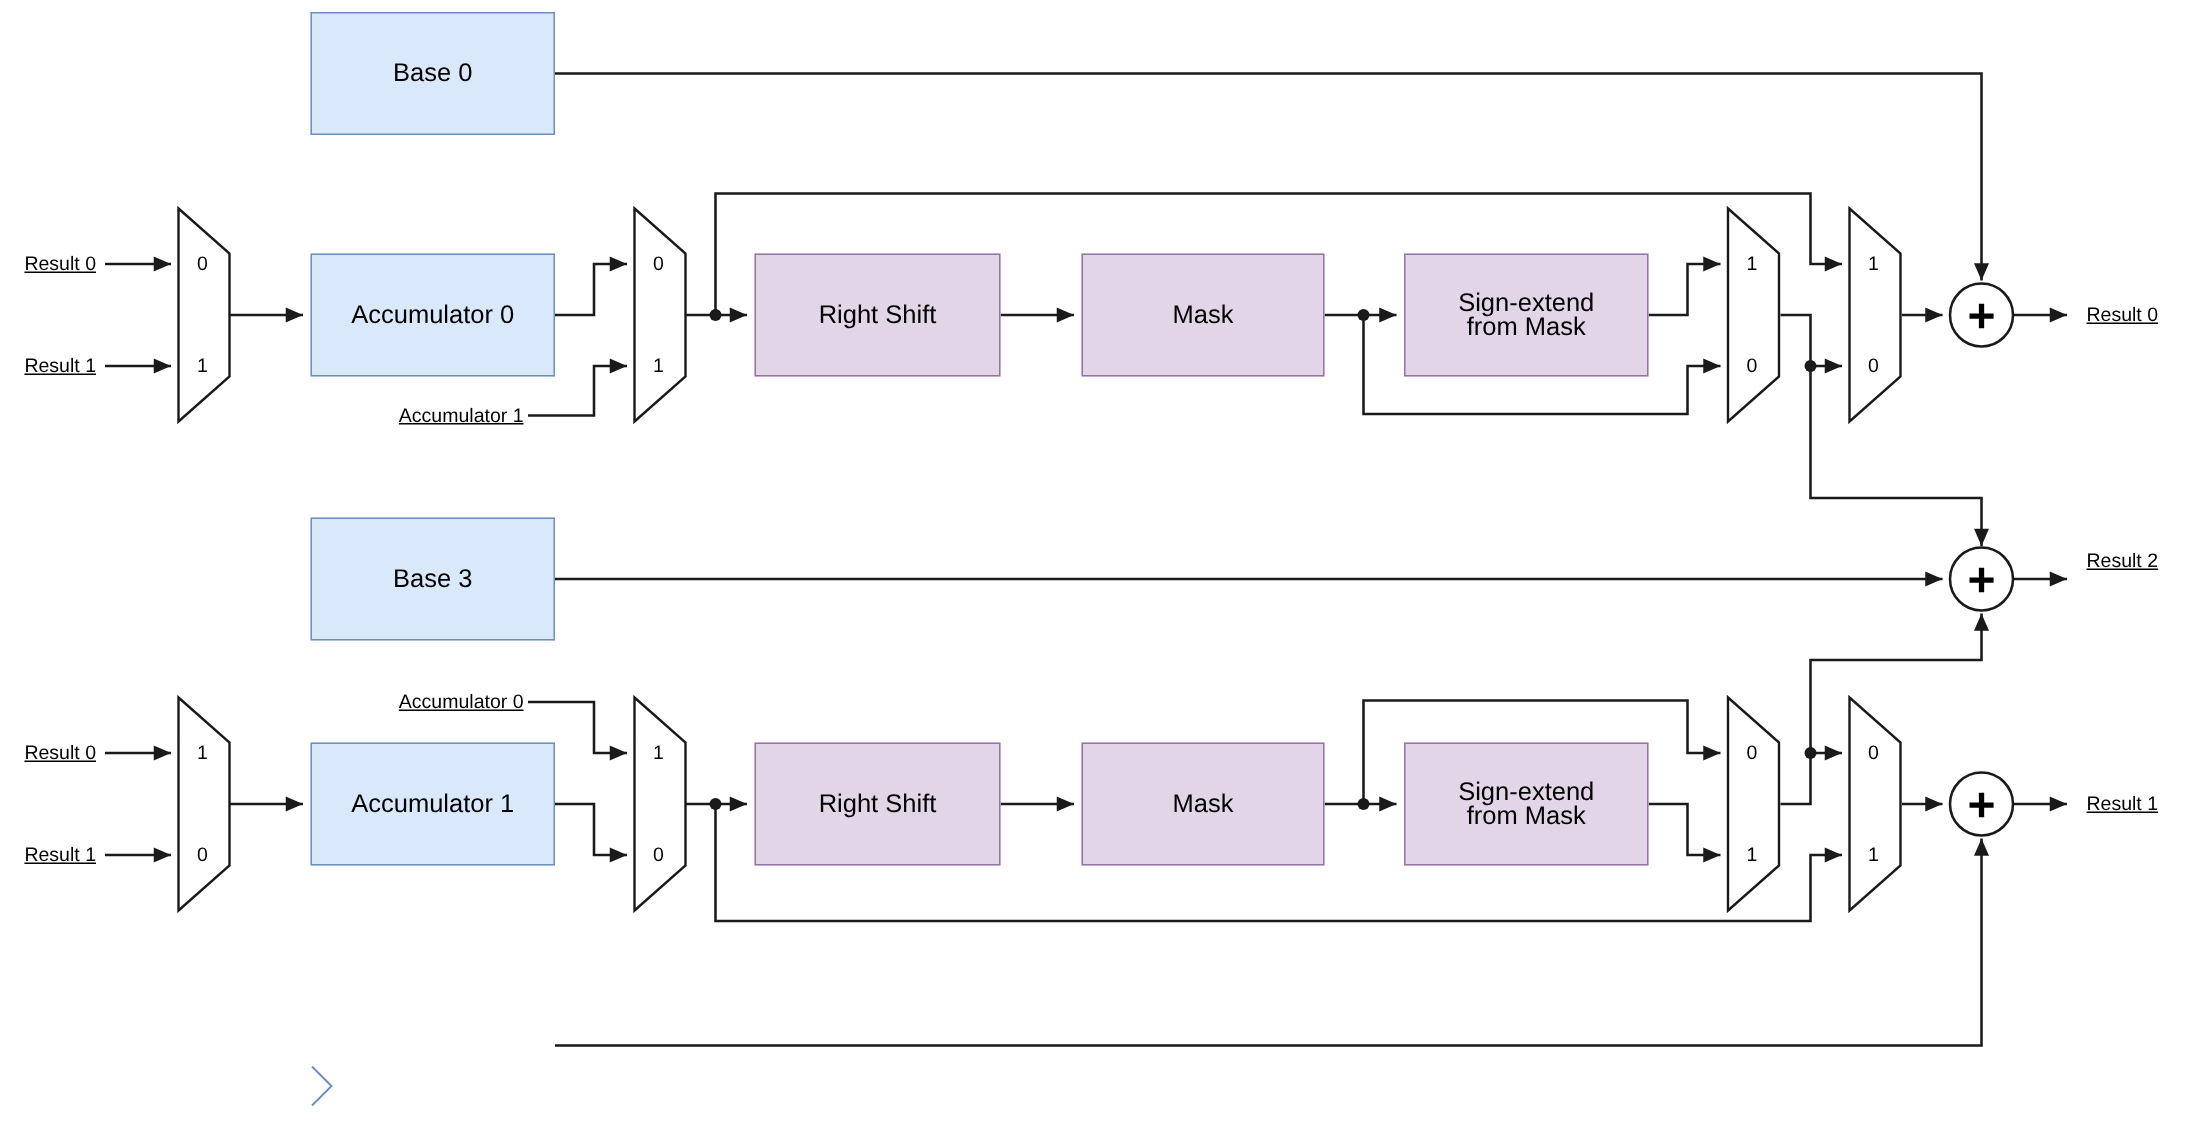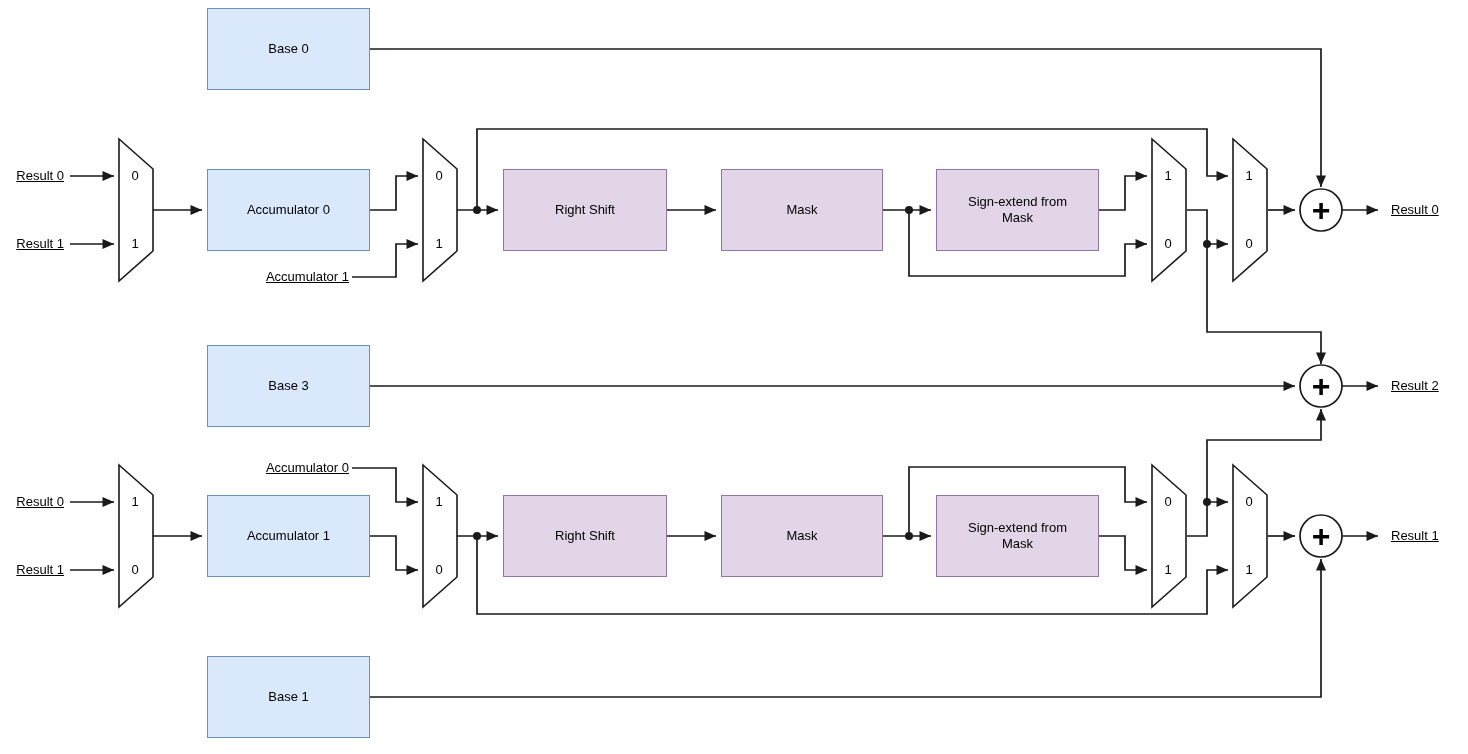--- a/index.html
+++ b/index.html
@@ -10,21 +10,21 @@
   .canvas svg{position:absolute;left:0;top:0;}
   .wire{fill:none;stroke:#1a1a1a;stroke-width:1.7px;}
   .dot{fill:#1a1a1a;stroke:none;}
   .mux{fill:#ffffff;stroke:#1a1a1a;stroke-width:1.6px;}
   .adder-circle{fill:#ffffff;stroke:#1a1a1a;stroke-width:1.7px;}
   .adder-plus{font-family:"Liberation Sans",sans-serif;font-size:32px;font-weight:bold;fill:#000;text-anchor:middle;}
   .clock{fill:none;stroke:var(--register-stroke,#6c8ebf);stroke-width:1.3px;}
   .box{
     position:absolute;width:163px;height:82px;box-sizing:border-box;
     display:flex;align-items:center;justify-content:center;text-align:center;
-    font-size:13px;line-height:16px;
+    font-size:17px;line-height:16px;
   }
   .reg{background:var(--register-fill,#dae8fc);border:1.3px solid var(--register-stroke,#6c8ebf);}
   .op{background:var(--op-fill,#e1d5e7);border:1.3px solid var(--op-stroke,#9673a6);}
   .op .lbl{max-width:122px;}
   .floatlbl{
     position:absolute;font-size:13px;line-height:16px;height:16px;white-space:nowrap;text-decoration:underline;
   }
   .r-align{text-align:right;}
   .muxdigit{
     position:absolute;width:18px;height:16px;line-height:16px;text-align:center;font-size:13px;
@@ -134,23 +134,20 @@
     </div>
   <div class="box reg" style="left:207px;top:169px;">
       <span class="lbl">Accumulator 0</span>
     </div>
   <div class="box reg" style="left:207px;top:345px;">
       <span class="lbl">Base 3</span>
     </div>
   <div class="box reg" style="left:207px;top:495px;">
       <span class="lbl">Accumulator 1</span>
     </div>
-  <div class="box reg" style="left:207px;top:656px;">
-      <span class="lbl">Base 1</span>
-    </div>
 
   <div class="box op" style="left:503px;top:169px;width:164px;">
       <span class="lbl">Right Shift</span>
     </div>
   <div class="box op" style="left:721px;top:169px;width:162px;">
       <span class="lbl">Mask</span>
     </div>
   <div class="box op" style="left:936px;top:169px;">
       <span class="lbl">Sign-extend from Mask</span>
     </div>
@@ -181,16 +178,16 @@
   <div class="muxdigit" style="left:1240px;top:494px;">0</div>
   <div class="muxdigit" style="left:1240px;top:562px;">1</div>
 
   <div class="floatlbl r-align" style="left:4px;top:168px;width:60px;">Result 0</div>
   <div class="floatlbl r-align" style="left:4px;top:236px;width:60px;">Result 1</div>
   <div class="floatlbl r-align" style="left:4px;top:494px;width:60px;">Result 0</div>
   <div class="floatlbl r-align" style="left:4px;top:562px;width:60px;">Result 1</div>
   <div class="floatlbl r-align" style="left:250px;top:269px;width:99px;">Accumulator 1</div>
   <div class="floatlbl r-align" style="left:250px;top:460px;width:99px;">Accumulator 0</div>
   <div class="floatlbl" style="left:1391px;top:202px;">Result 0</div>
-  <div class="floatlbl" style="left:1391px;top:378px;">Result 2</div>
+  <div class="floatlbl" style="left:1391px;top:366px;">Result 2</div>
   <div class="floatlbl" style="left:1391px;top:528px;">Result 1</div>
 
 </div>
 
 </body></html>

